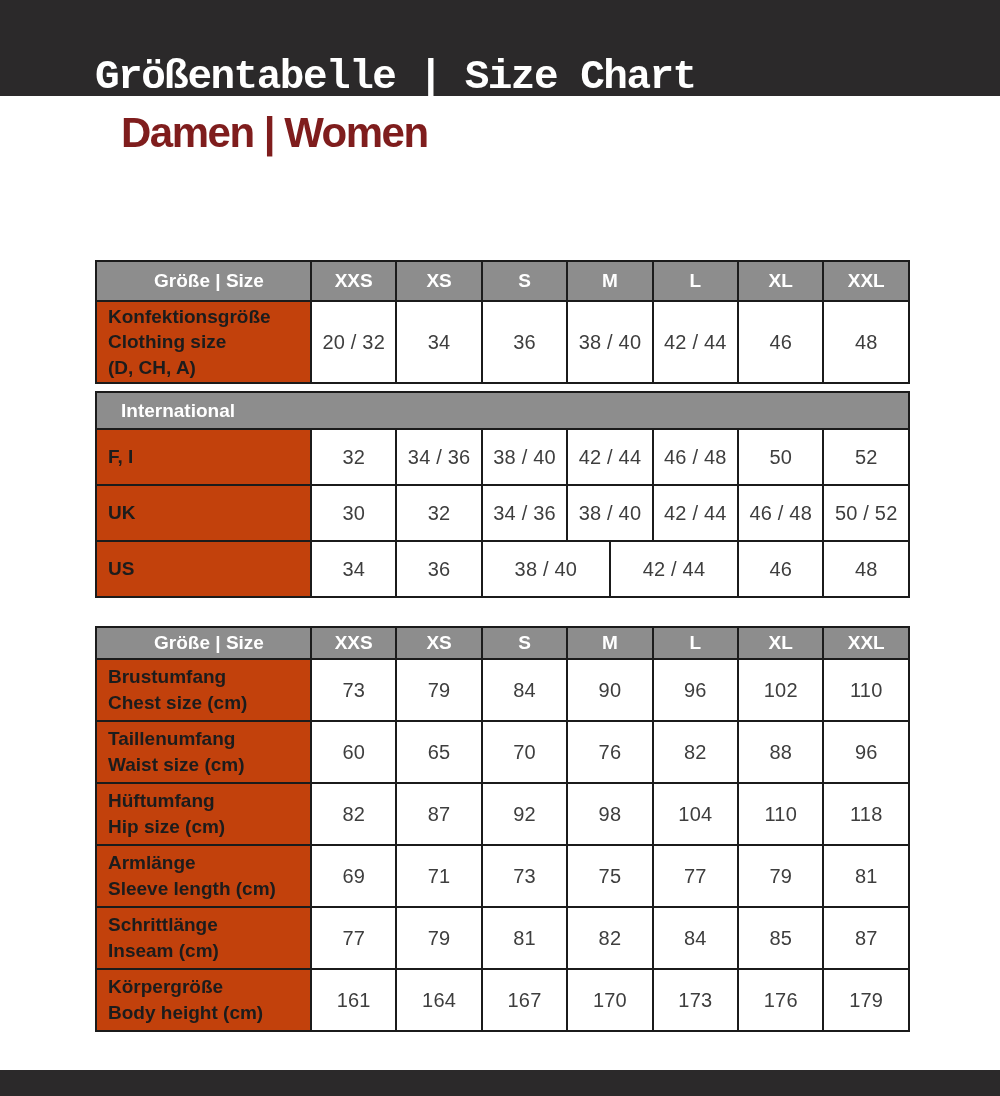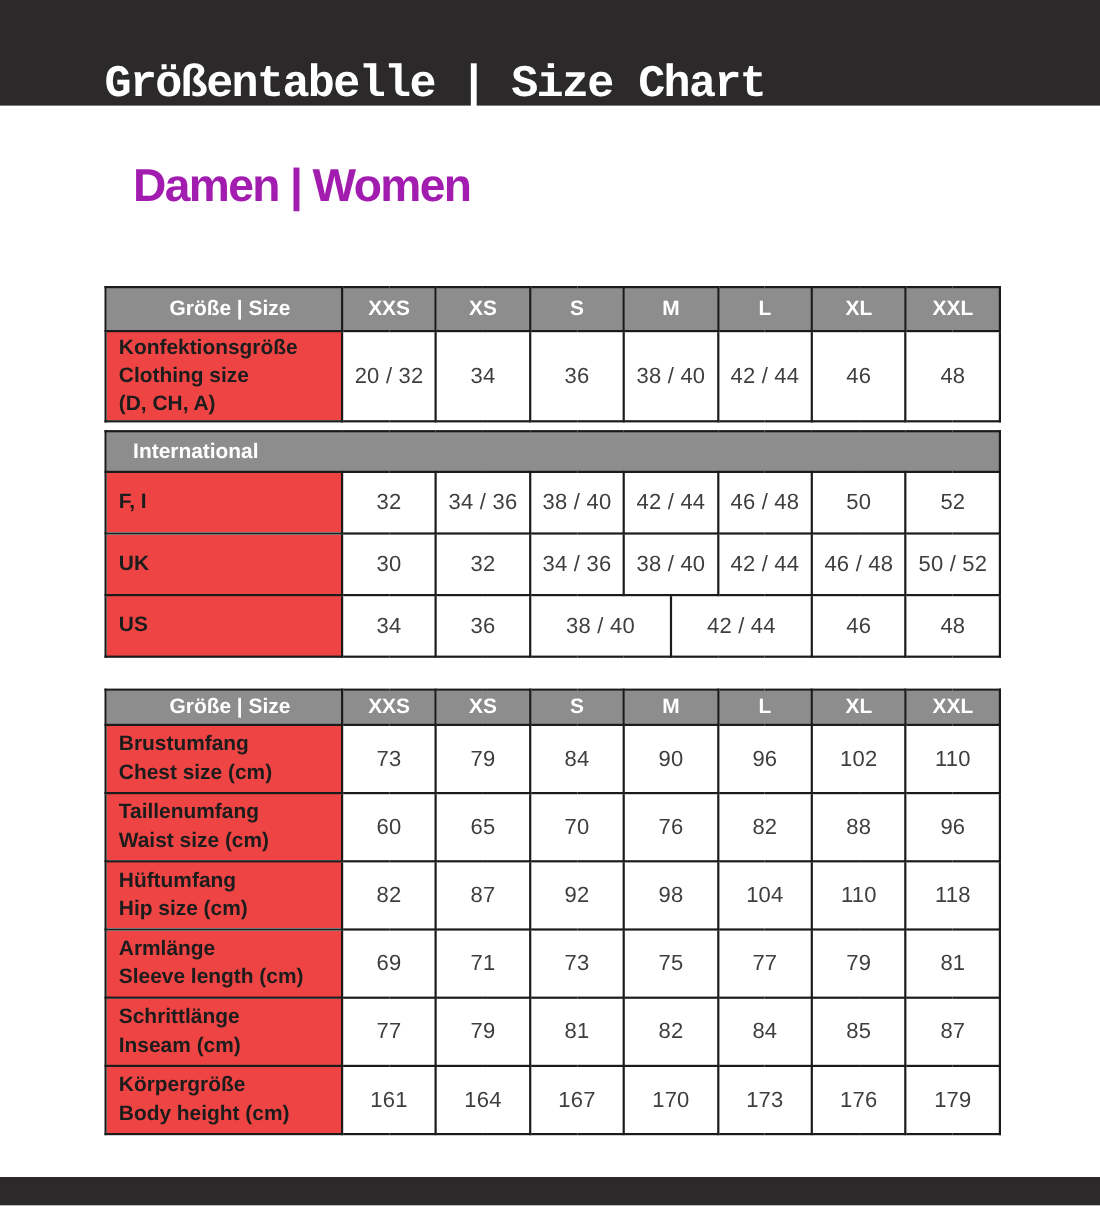--- a/index.html
+++ b/index.html
@@ -11,21 +11,21 @@
   }
   .topbar { position:absolute; left:0; top:0; width:1000px; height:96px; background:#2b292a; z-index:1; }
   .bottombar { position:absolute; left:0; top:1070px; width:1000px; height:26px; background:#2b292a; }
 
   .title-main {
     position:absolute; left:95px; top:57px; z-index:2;
     color:#ffffff; font-size:41px; font-weight:bold; letter-spacing:-1.5px; line-height:1; white-space:nowrap;font-family:Liberation Mono, monospace;
   }
   .title-sub {
     position:absolute; left:121px; top:112px; z-index:2;
-    color:#a21caf; font-size:42px; font-weight:bold; letter-spacing:-1.5px; line-height:1; white-space:nowrap;margin-top:36px;
+    color:#7f1d1d; font-size:42px; font-weight:bold; letter-spacing:-1.5px; line-height:1; white-space:nowrap;
   }
 
   
   .pennant {
     position:absolute; left:732px; top:0; width:203px; height:209px; z-index:3;
     background:#a2a2a2;
     clip-path:polygon(0 0, 100% 0, 100% 72%, 50% 100%, 0 72%);
   }
   .craft-word {
     position:absolute; left:22px; top:47px;
@@ -59,21 +59,21 @@
 
   .hcell {
     background:#8d8d8d; color:#ffffff; font-size:19px; font-weight:bold;
     text-align:center; vertical-align:middle;
   }
   .corner { text-align:center; padding-left:11px; }
   .t1 .hrow .hcell { height:40px; }
   .t2 .hrow .hcell { height:32px; }
 
   .lbl {
-    background:#ef4444; color:#1c1c1c; font-size:19px; font-weight:bold;
+    background:#c2410c; color:#1c1c1c; font-size:19px; font-weight:bold;
     text-align:left; padding-left:11px; vertical-align:middle; line-height:1.35;
   }
   .lbl span { display:block; }
   .val {
     background:#ffffff; color:#3e3e3e; font-size:20px; font-weight:normal;
     text-align:center; vertical-align:middle; letter-spacing:0.2px;
   }
   .t1 .drow td { height:82px; }
   .band {
     background:#8d8d8d; color:#ffffff; font-size:19px; font-weight:bold;

